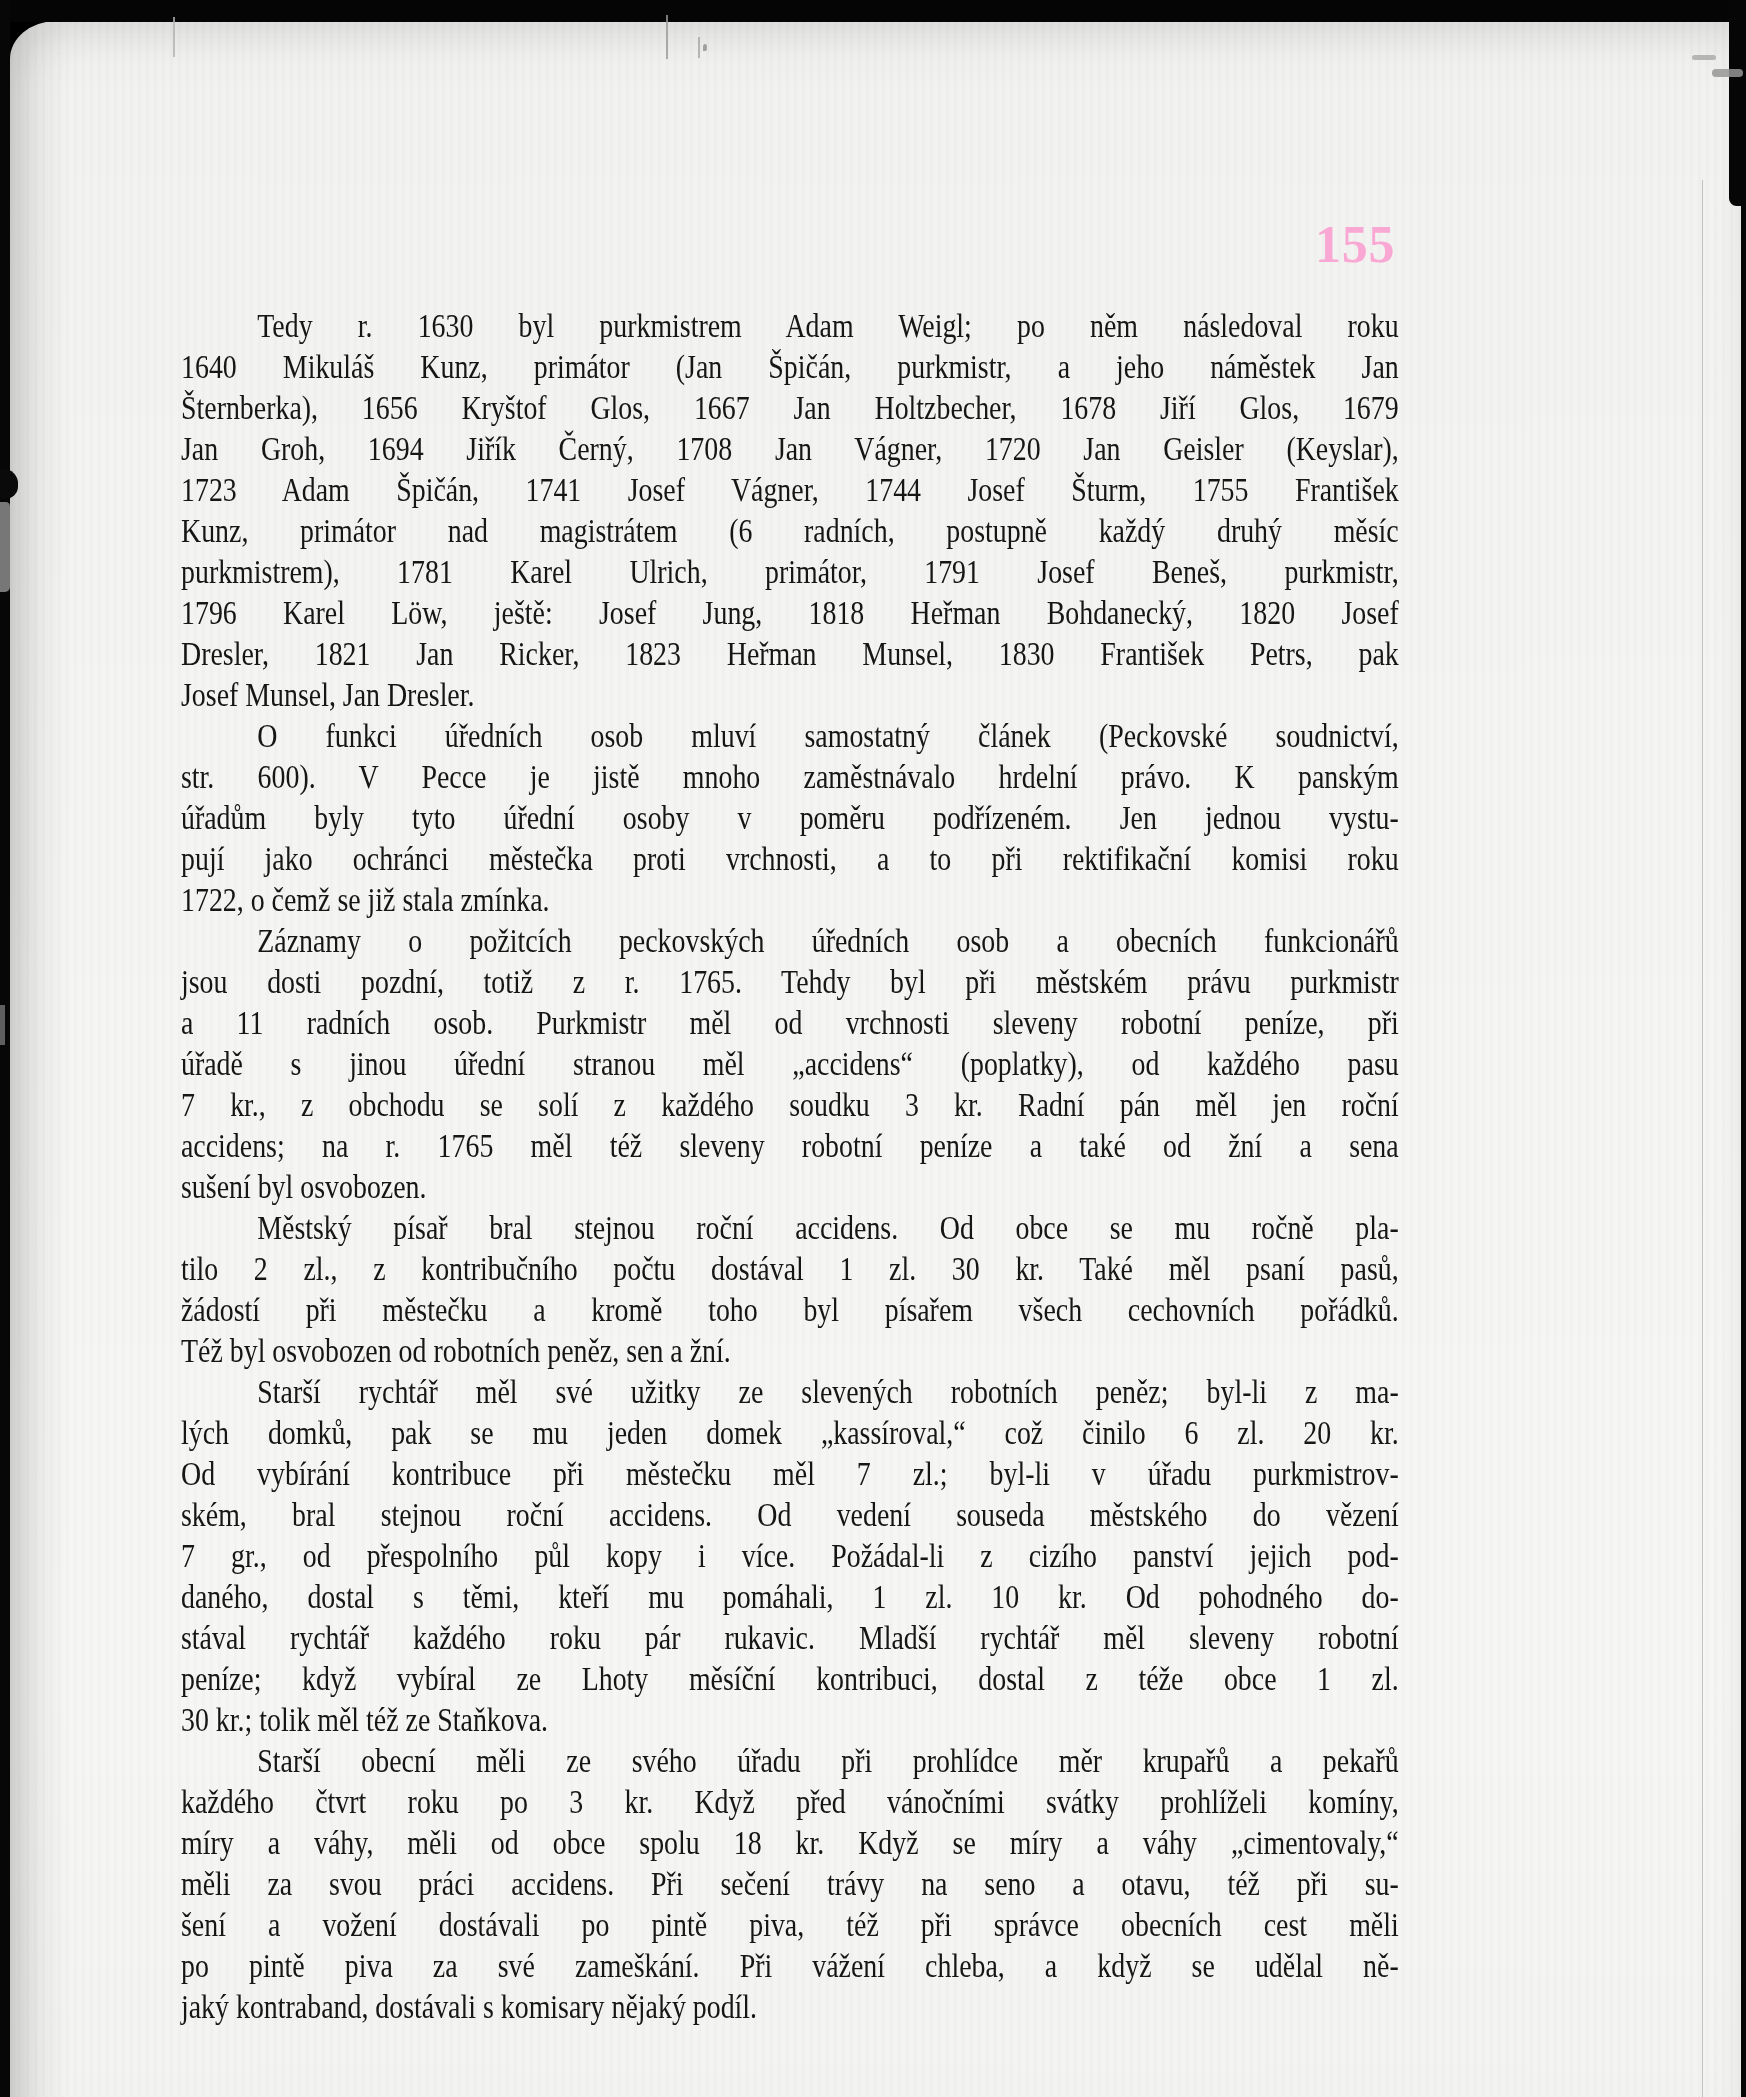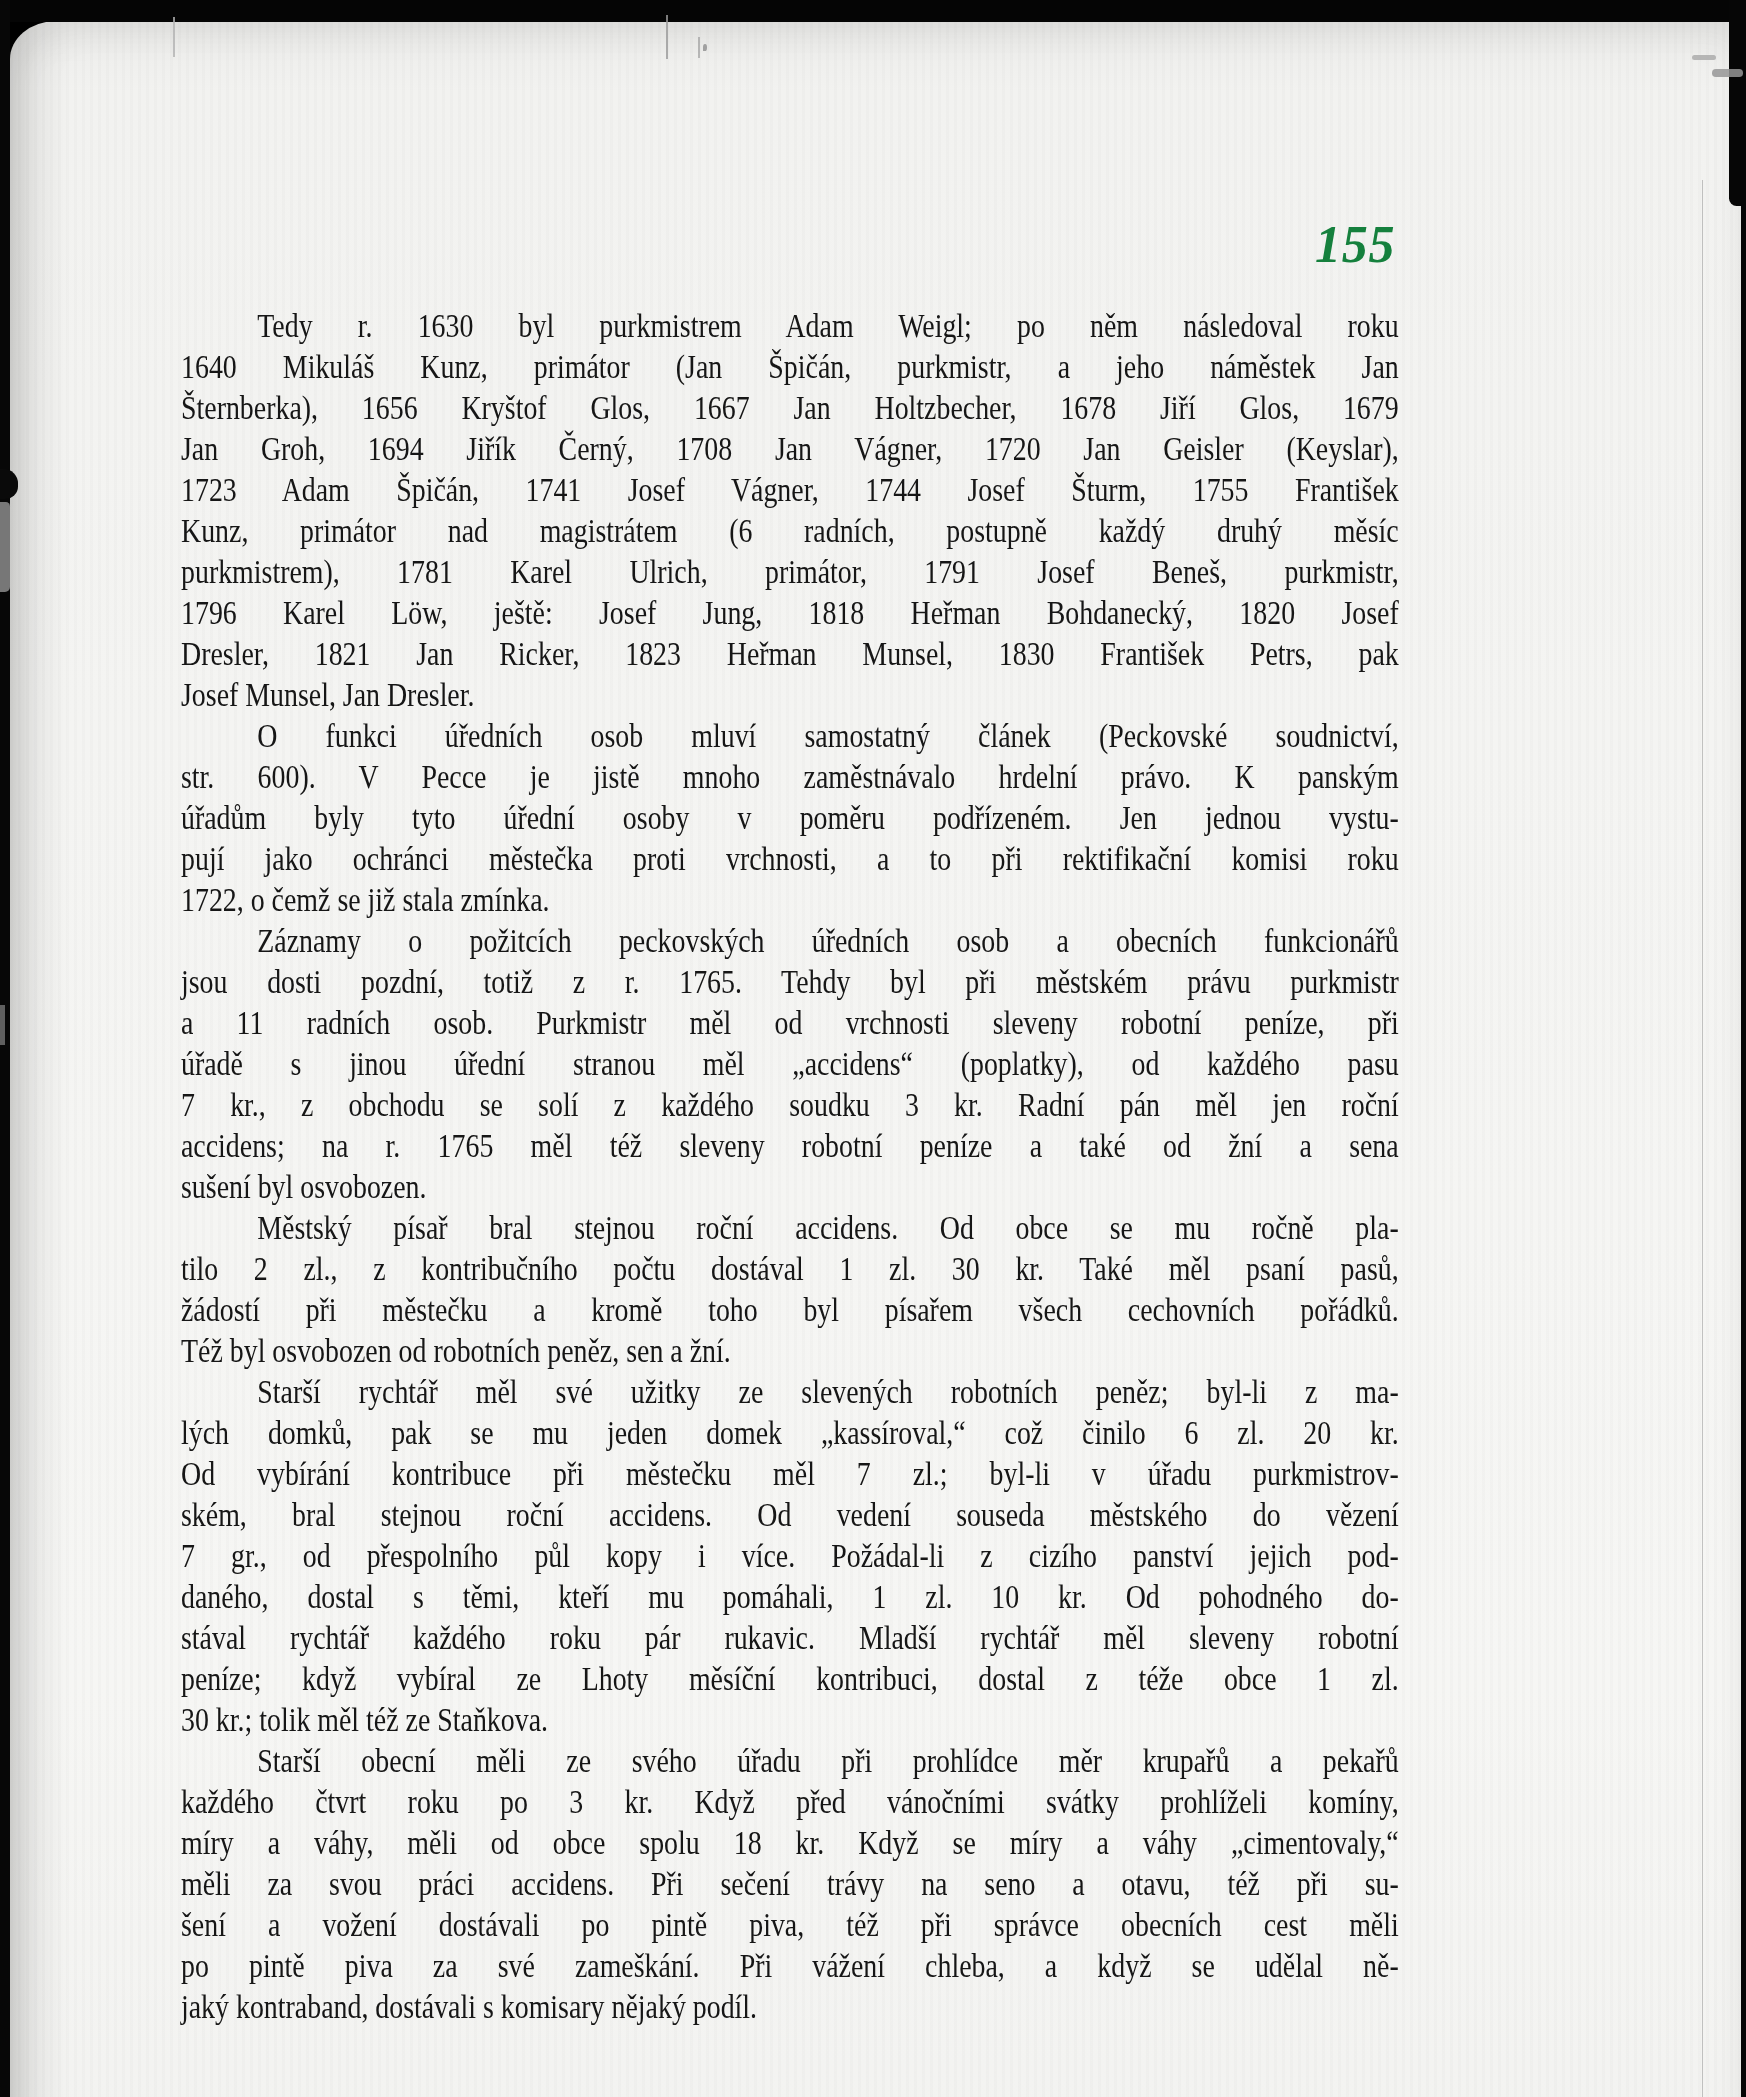--- a/index.html
+++ b/index.html
@@ -49,23 +49,22 @@
   .mark-tc-dot { left: 703px; top: 44px; width: 3.8px; height: 6.7px; background: #8f8f8f; border-radius: 50% 50% 50% 0; opacity: .8; }
   .mark-tl-v   { left: 173px; top: 17px; width: 1.7px; height: 40px; background: #b2b2b2; opacity: .8; }
   .smudge-tr-1 { left: 1692px; top: 55px; width: 24px; height: 4.6px; background: #a8a8a8; border-radius: 2.5px; opacity: .8; }
   .smudge-tr-2 { left: 1712px; top: 69px; width: 31px; height: 7.6px; background: #969696; border-radius: 3.8px; opacity: .85; }
 
   
   .page-number {
     position: absolute;
     left: 1315px; top: 215px;
     width: 80px;
-    color: #15803d;
+    color: #f9a8d4;
     font-family: "Liberation Serif", serif;
-    font-style: italic;
     font-weight: bold;
     font-size: 52px;
     letter-spacing: 0.8px;
     text-align: left;
   }
 
   .text-block {
     position: absolute;
     left: 181px; top: 305px;
     width: 1485px;

